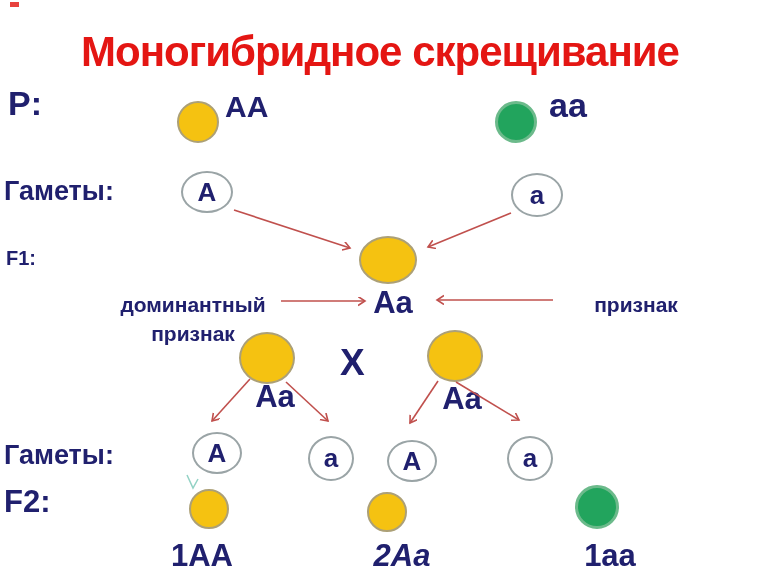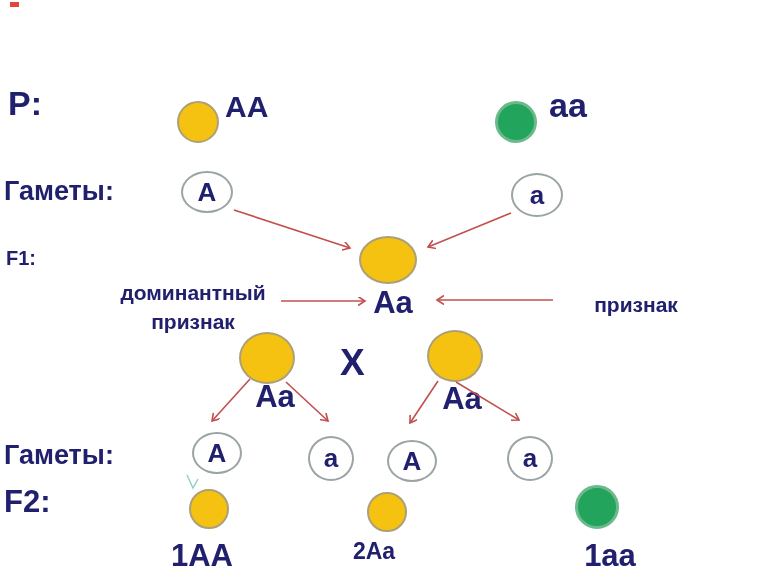--- a/index.html
+++ b/index.html
@@ -24,20 +24,21 @@
   svg.layer { position:absolute; left:0; top:0; width:770px; height:577px; pointer-events:none; }
   .corner-mark { position:absolute; left:10px; top:2px; width:9px; height:5px; background:#e8423d; }
 </style>
 </head>
 <body>
 
 <div class="canvas">
 
   <div class="corner-mark"></div>
 
+  <div class="title">Моногибридное скрещивание</div>
 
   <div class="txt" style="left:8px; top:84px; font-size:34px;">P:</div>
   <div class="txt" style="left:4px; top:176px; font-size:27px;">Гаметы:</div>
   <div class="txt" style="left:6px; top:247px; font-size:20px;">F1:</div>
   <div class="txt" style="left:4px; top:440px; font-size:27px;">Гаметы:</div>
   <div class="txt" style="left:4px; top:468px; font-size:31px;margin-top:16px;">F2:</div>
 
   <div class="circle c-yellow" style="left:177px; top:101px; width:42px; height:42px;"></div>
   <div class="txt" style="left:225px; top:90px; font-size:30px;">AA</div>
   <div class="circle c-green" style="left:495px; top:101px; width:42px; height:42px;"></div>
@@ -46,21 +47,21 @@
   <div class="circle c-gamete" style="left:181px; top:171px; width:52px; height:42px;">
     <span>A</span>
   </div>
   <div class="circle c-gamete" style="left:511px; top:173px; width:52px; height:44px;">
     <span>a</span>
   </div>
 
   <div class="circle c-yellow" style="left:359px; top:236px; width:58px; height:48px;"></div>
   <div class="txt center" style="left:358px; top:285px; width:70px; font-size:31px;">Aa</div>
 
-  <div class="note" style="left:113px; top:278px; width:160px;">
+  <div class="note" style="left:113px; top:290px; width:160px;">
     <div>доминантный</div>
     <div>признак</div>
   </div>
   <div class="note" style="left:556px; top:290px; width:160px;">
     <div>признак</div>
   </div>
 
   <div class="circle c-yellow" style="left:239px; top:332px; width:56px; height:52px;"></div>
   <div class="txt center" style="left:235px; top:379px; width:80px; font-size:31px;">Aa</div>
   <div class="txt" style="left:340px; top:342px; font-size:37px;">X</div>
@@ -78,21 +79,21 @@
   </div>
   <div class="circle c-gamete" style="left:507px; top:436px; width:46px; height:45px;">
     <span>a</span>
   </div>
 
   <div class="circle c-yellow" style="left:189px; top:489px; width:40px; height:40px;"></div>
   <div class="circle c-yellow" style="left:367px; top:492px; width:40px; height:40px;"></div>
   <div class="circle c-green" style="left:575px; top:485px; width:44px; height:44px;"></div>
 
   <div class="txt center" style="left:162px; top:538px; width:80px; font-size:31px;">1AA</div>
-  <div class="txt center" style="left:334px; top:538px; width:80px; font-size:23px;">2Aa</div>
+  <div class="txt center" style="left:362px; top:538px; width:80px; font-size:31px;font-style:italic;">2Aa</div>
   <div class="txt center" style="left:570px; top:538px; width:80px; font-size:31px;">1aa</div>
 
   <svg class="layer" viewBox="0 0 770 577">
     <defs>
       <marker id="ah" markerWidth="11" markerHeight="11" refX="7" refY="4.5" orient="auto" markerUnits="userSpaceOnUse">
         <path d="M0,0 L7,4.5 L0,9" fill="none" stroke="#c0504d" stroke-width="1.6"></path>
       </marker>
     </defs>
 
     <line x1="234" y1="210" x2="350" y2="248" stroke="#c0504d" stroke-width="1.6" marker-end="url(#ah)"></line>

